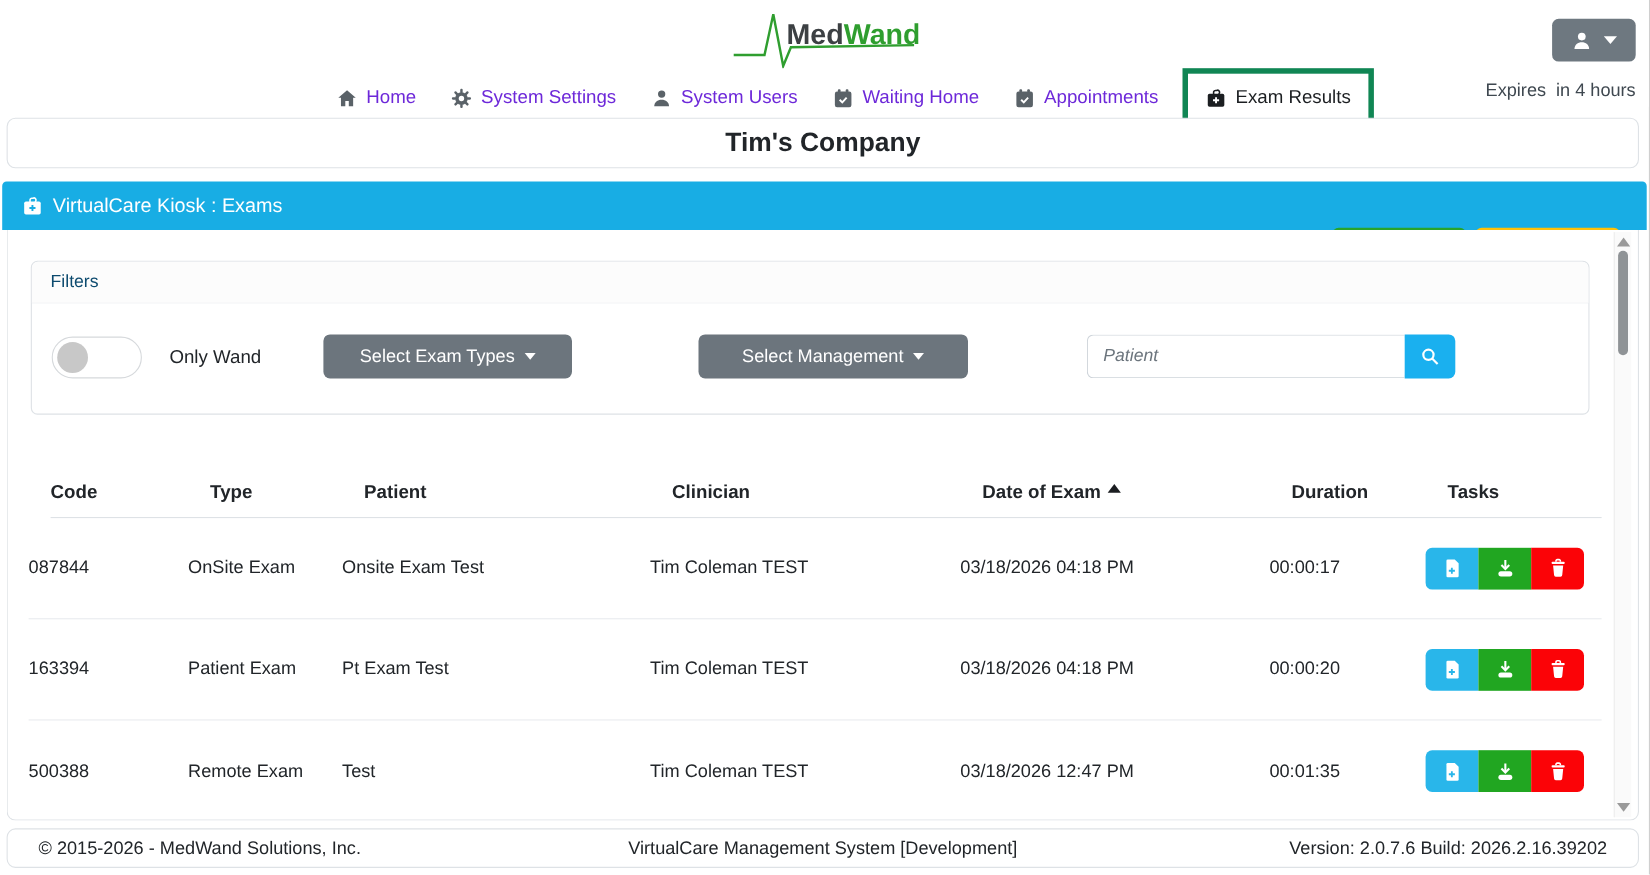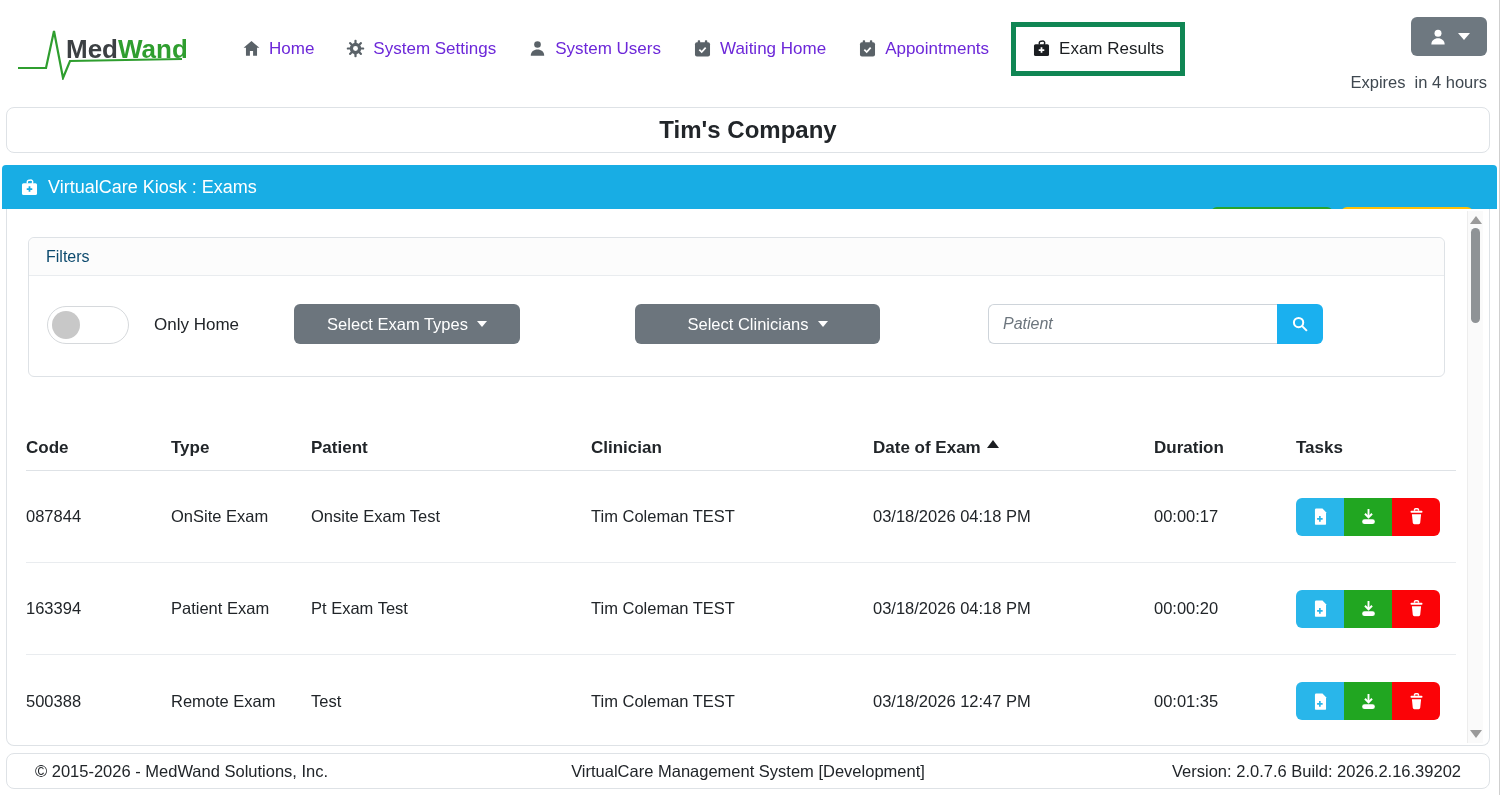--- a/index.html
+++ b/index.html
@@ -2,21 +2,21 @@
 <html><head>
 <meta charset="utf-8">
 <style>
   * { margin:0; padding:0; box-sizing:border-box; }
   html,body { width:1500px; height:795px; background:#fff; overflow:hidden;
     font-family:"Liberation Sans", sans-serif; color:#212529; }
   body { position:relative; border-right:1px solid #cfcfcf; }
 
   
   .topnav { position:absolute; top:0; left:0; right:0; height:97px; background:#fff;
-    display:flex; align-items:center; padding:0 16px; }
+    display:flex; align-items:center; padding:0 28px;flex-direction:column; }
   .logo { width:170px; height:62px; flex:0 0 auto; cursor:pointer; }
   .nav-items { display:flex; align-items:center; margin-left:24px; }
   .nav-item { display:flex; align-items:center; gap:8px; margin-left:32px;
     font-size:17px; color:#6d28d9; cursor:pointer; white-space:nowrap; }
   .nav-item svg { width:19px; height:19px; fill:#5a6268; }
   .nav-highlight { border:5px solid #108654; padding:12px 16px; margin-left:22px;
     background:#fff; }
   .nav-highlight .nav-item { margin-left:0; color:#1b1e21; font-size:17px; }
   .nav-highlight .nav-item svg { fill:#1b1e21; }
   .account { position:absolute; right:12px; top:17px; text-align:right; }
@@ -83,21 +83,21 @@
     font-family:inherit; color:#495057; outline:none; }
   .search-input::placeholder { color:#6c757d; font-style:italic; }
   .search-btn { width:46px; height:40px; background:#1ab0ef; border:none; border-radius:0 6px 6px 0;
     cursor:pointer; display:flex; align-items:center; justify-content:center; }
   .search-btn svg { width:20px; height:20px; }
 
   
   .exam-table { position:absolute; top:216px; left:19px; width:1430px; }
   .trow { display:grid; grid-template-columns:145px 140px 280px 282px 281px 142px 1fr;
     align-items:center; }
-  .thead { height:46px; border-bottom:1px solid #dee2e6; font-weight:700; font-size:17px; }
+  .thead { height:46px; border-bottom:1px solid #dee2e6; font-weight:700; font-size:17px;margin-left:20px; }
   .th { display:flex; align-items:center; gap:6px; }
   .sort-asc { width:0; height:0; border-left:6px solid transparent; border-right:6px solid transparent;
     border-bottom:8px solid #1b1e21; margin-top:-7px; cursor:pointer; }
   .tdata { height:92px; font-size:16.5px; color:#212529; }
   .tdata.sep { border-bottom:1px solid #e9ecef; }
   .task-group { display:flex; }
   .task-btn { width:48px; height:38px; border:none; cursor:pointer;
     display:flex; align-items:center; justify-content:center; }
   .task-btn svg { width:19px; height:19px; }
   .task-report { background:#29b6ea; border-radius:6px 0 0 6px; }
@@ -219,27 +219,27 @@
 </section>
 
 <section class="content-panel">
 
   <div class="filters-card">
     <div class="filters-header">Filters</div>
     <div class="filters-body">
       <div class="toggle">
         <div class="knob"></div>
       </div>
-      <span class="only-mine">Only Home</span>
+      <span class="only-mine">Only Wand</span>
       <button class="dd-btn dd-exam">
         <span>Select Exam Types</span>
         <span class="caret"></span>
       </button>
       <button class="dd-btn dd-clin">
-        <span>Select Clinicians</span>
+        <span>Select Management</span>
         <span class="caret"></span>
       </button>
       <div class="search-group">
         <input class="search-input" type="text" placeholder="Patient" style="">
         <button class="search-btn">
           <svg viewBox="0 0 24 24">
             <circle cx="10.3" cy="10.3" r="5.6" fill="none" stroke="#fff" stroke-width="2.4"></circle>
             <path d="M14.6 14.6L20.3 20.3" stroke="#fff" stroke-width="2.4"></path>
             </svg>
         </button>

